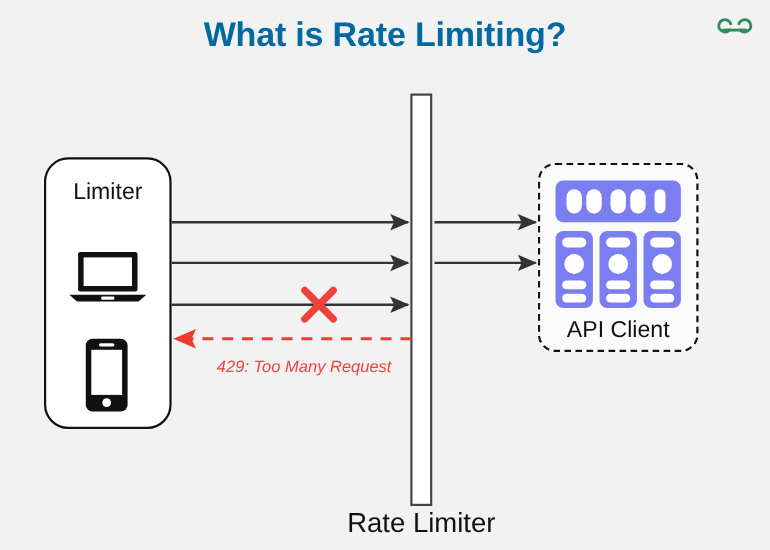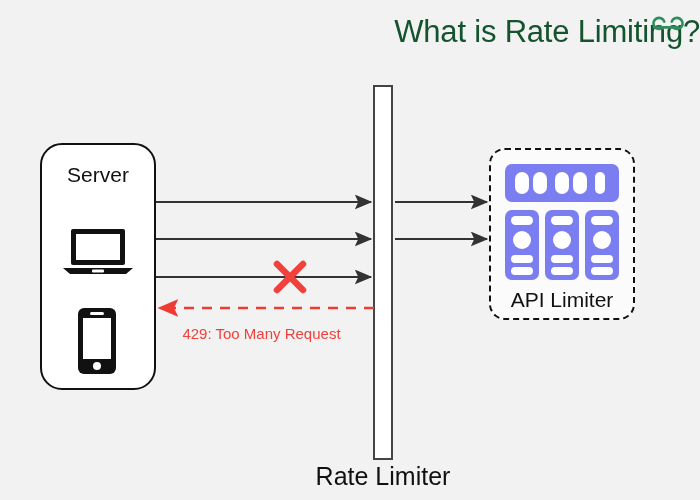--- a/index.html
+++ b/index.html
@@ -19,24 +19,24 @@
     height: 500px;
     background: #f2f2f2;
   }
 
   
   #title {
     position: absolute;
     left: 0;
     top: 14px;
     width: 700px;
-    text-align: right;
+    text-align: center;
     font-size: 31px;
-    font-weight: normal;
-    color: #14532d;
+    font-weight: bold;
+    color: #0369a1;
     letter-spacing: -0.2px;
   }
 
   
   #logo {
     position: absolute;
     left: 650px;
     top: 10px;
     width: 36px;
     height: 30px;
@@ -134,47 +134,48 @@
     left: 0;
     top: 0;
     width: 700px;
     height: 500px;
     pointer-events: none;
   }
 
   
   #error-text {
     position: absolute;
-    left: 154px;
+    left: 169px;
     top: 325px;
     width: 215px;
     text-align: center;
     font-size: 15px;
     color: #f0413c;
+    font-style: italic;
   }
 </style>
 </head>
 <body>
 
 <div id="stage">
 
   <div id="title">What is Rate Limiting?</div>
 
   <div id="logo">
     <svg width="36" height="30" viewBox="0 0 36 30">
       <g fill="none" stroke="#2f8d5b" stroke-width="2.6">
         <path d="M14.3 11.6 A5.6 5.6 0 1 0 13.0 17.4 L9.3 17.4" stroke-linecap="round"></path>
         <path d="M21.7 11.6 A5.6 5.6 0 1 1 23.0 17.4 L26.7 17.4" stroke-linecap="round"></path>
         <path d="M7.4 17.4 L28.6 17.4" stroke-linecap="round"></path>
       </g>
     </svg>
   </div>
 
   <div id="client-box"></div>
-  <div id="client-label">Server</div>
+  <div id="client-label">Limiter</div>
 
   <div id="laptop-icon">
     <svg width="72" height="50" viewBox="0 0 72 50">
       <rect x="9" y="2" width="54" height="36" rx="2" fill="#111111"></rect>
       <rect x="14" y="7" width="44" height="26" fill="#ffffff"></rect>
       <path d="M1 41 L71 41 L64 47 L8 47 Z" fill="#111111"></path>
       <rect x="30" y="42.5" width="12" height="3" rx="1" fill="#ffffff"></rect>
     </svg>
   </div>
 
@@ -217,21 +218,21 @@
       </g>
       <g>
         <rect x="82" y="48" width="34" height="70" rx="7" fill="#7b7ef0"></rect>
         <rect x="88" y="54" width="22" height="9" rx="4.5" fill="#ffffff"></rect>
         <circle cx="99" cy="78" r="9" fill="#ffffff"></circle>
         <rect x="88" y="93" width="22" height="8" rx="4" fill="#ffffff"></rect>
         <rect x="88" y="105" width="22" height="8" rx="4" fill="#ffffff"></rect>
       </g>
     </svg>
   </div>
-  <div id="api-label">API Limiter</div>
+  <div id="api-label">API Client</div>
 
   <svg id="arrows" width="700" height="500" viewBox="0 0 700 500">
     <defs>
       <marker id="ah" markerWidth="9" markerHeight="9" refX="7.4" refY="3.4" orient="auto">
         <path d="M0,0 L8,3.4 L0,6.8 L1.6,3.4 Z" fill="#333333"></path>
       </marker>
       <marker id="ahr" markerWidth="9" markerHeight="9" refX="7.4" refY="3.4" orient="auto">
         <path d="M0,0 L8,3.4 L0,6.8 L1.6,3.4 Z" fill="#ee3b33"></path>
       </marker>
     </defs>

